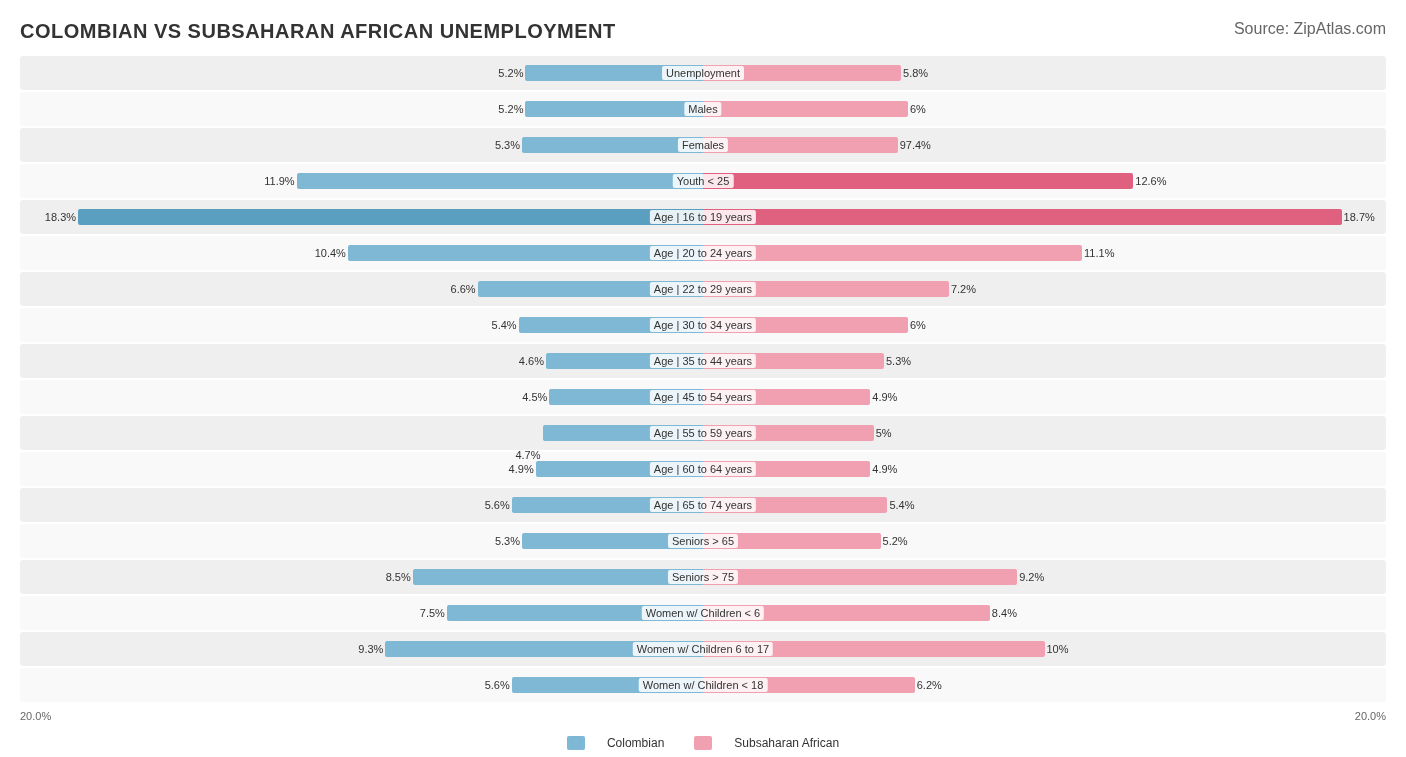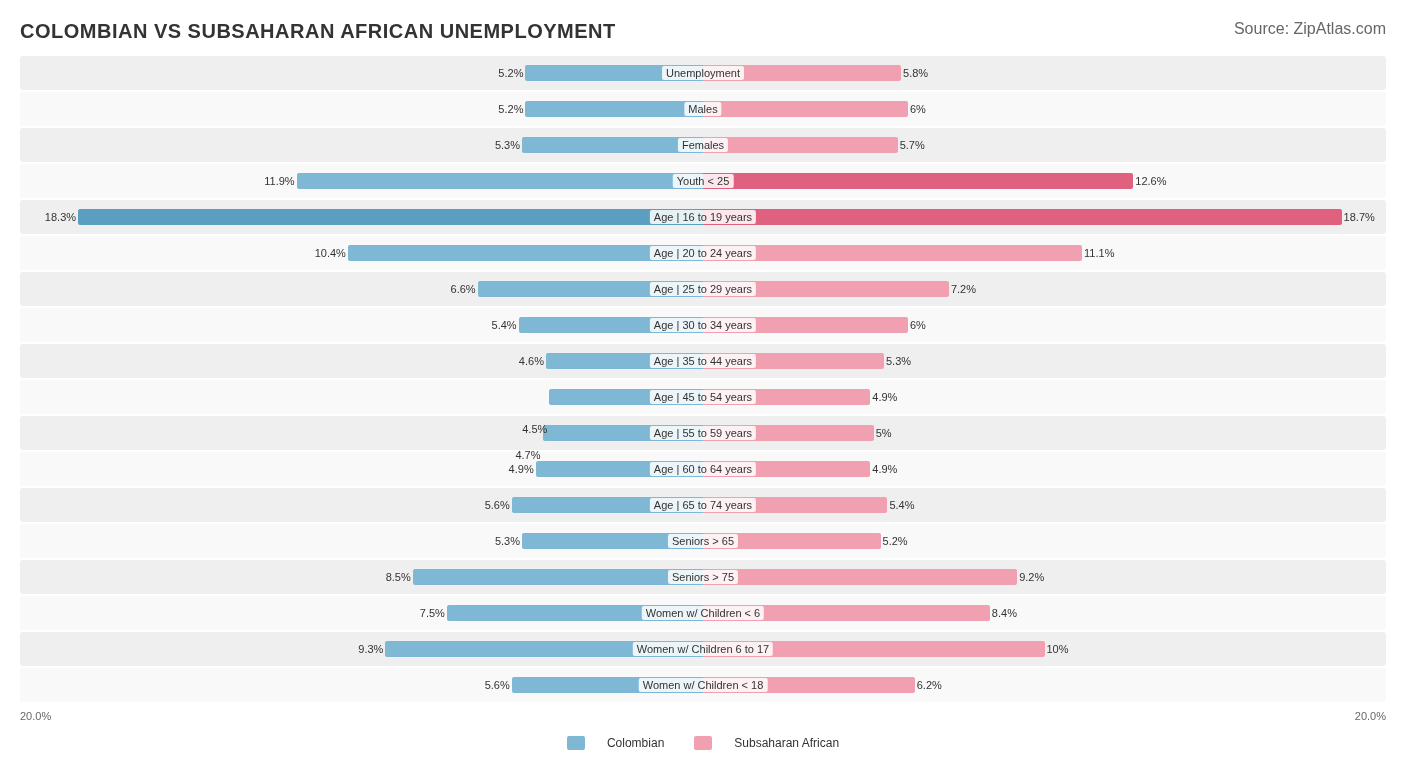--- a/index.html
+++ b/index.html
@@ -166,21 +166,21 @@
     </div>
       <div class="row">
       <div class="bars-wrapper">
         <div class="bar-blue" style="width:13.25%; background:#7eb8d4;"></div>
         <div class="bar-pink" style="width:14.250000000000002%; background:#f0a0b0;"></div>
 
         <span class="label-left" style="right: calc(50% + 13.25% + 2px);">5.3%</span>
 
         <span class="label-center">Females</span>
 
-        <span class="label-right" style="left: calc(50% + 14.250000000000002% + 2px);">5.7%</span>
+        <span class="label-right" style="left: calc(50% + 14.250000000000002% + 2px);">97.4%</span>
       </div>
     </div>
       <div class="row">
       <div class="bars-wrapper">
         <div class="bar-blue" style="width:29.75%; background:#7eb8d4;"></div>
         <div class="bar-pink" style="width:31.5%; background:#e06080;"></div>
 
         <span class="label-left" style="right: calc(50% + 29.75% + 2px);">11.9%</span>
 
         <span class="label-center">Youth &lt; 25</span>
@@ -212,21 +212,21 @@
         <span class="label-right" style="left: calc(50% + 27.749999999999996% + 2px);">11.1%</span>
       </div>
     </div>
       <div class="row">
       <div class="bars-wrapper">
         <div class="bar-blue" style="width:16.499999999999996%; background:#7eb8d4;"></div>
         <div class="bar-pink" style="width:18%; background:#f0a0b0;"></div>
 
         <span class="label-left" style="right: calc(50% + 16.499999999999996% + 2px);">6.6%</span>
 
-        <span class="label-center">Age | 25 to 29 years</span>
+        <span class="label-center">Age | 22 to 29 years</span>
 
         <span class="label-right" style="left: calc(50% + 18% + 2px);">7.2%</span>
       </div>
     </div>
       <div class="row">
       <div class="bars-wrapper">
         <div class="bar-blue" style="width:13.5%; background:#7eb8d4;"></div>
         <div class="bar-pink" style="width:15%; background:#f0a0b0;"></div>
 
         <span class="label-left" style="right: calc(50% + 13.5% + 2px);">5.4%</span>
@@ -246,21 +246,21 @@
         <span class="label-center">Age | 35 to 44 years</span>
 
         <span class="label-right" style="left: calc(50% + 13.25% + 2px);">5.3%</span>
       </div>
     </div>
       <div class="row">
       <div class="bars-wrapper">
         <div class="bar-blue" style="width:11.25%; background:#7eb8d4;"></div>
         <div class="bar-pink" style="width:12.250000000000002%; background:#f0a0b0;"></div>
 
-        <span class="label-left" style="right: calc(50% + 11.25% + 2px); margin-top: 32px;">4.5%</span>
+        <span class="label-left" style="right: calc(50% + 11.25% + 2px);">4.5%</span>
 
         <span class="label-center">Age | 45 to 54 years</span>
 
         <span class="label-right" style="left: calc(50% + 12.250000000000002% + 2px);">4.9%</span>
       </div>
     </div>
       <div class="row">
       <div class="bars-wrapper">
         <div class="bar-blue" style="width:11.75%; background:#7eb8d4;"></div>
         <div class="bar-pink" style="width:12.5%; background:#f0a0b0;"></div>

